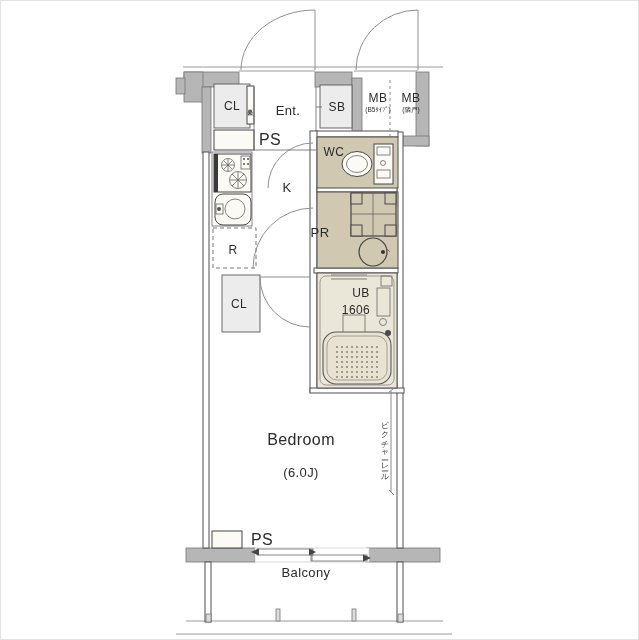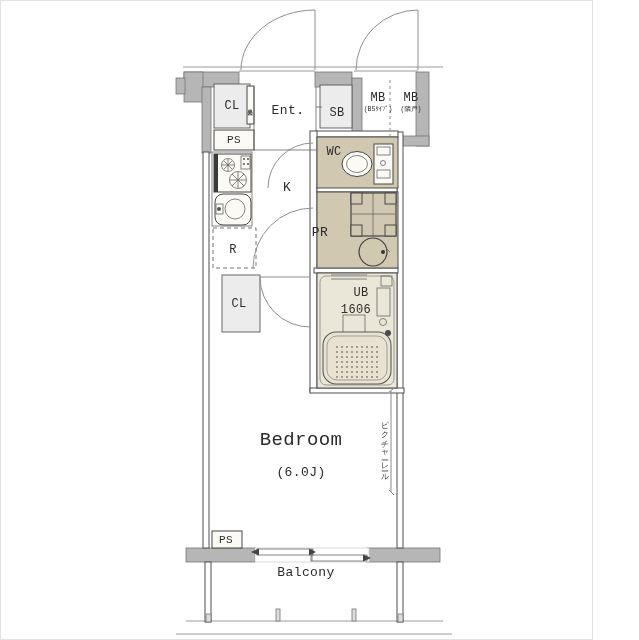--- a/index.html
+++ b/index.html
@@ -1,39 +1,39 @@
 <!DOCTYPE html>
 <html style="--wall: #b6b6b6; --room_gray: #ececec; --beige: #d1c8b1; --ub_floor: #ebe7d8; --line: #4f4f4f;"><head>
 <meta charset="utf-8">
 <style>
   html,body{margin:0;padding:0;background:#fff;}
   .stage{
-    position:relative;width:593px;height:640px;background:#ffffff;
+    position:relative;width:639px;height:640px;background:#ffffff;
     box-shadow:inset 0 0 0 1px #e2e2e2;
-    font-family:Liberation Mono, monospace;
+    font-family:Liberation Sans, sans-serif;
     overflow:hidden;
   }
   svg{position:absolute;left:0;top:0;}
   .w   {fill:var(--wall,#b6b6b6);stroke:#767676;stroke-width:.8;}
   .dw  {fill:#ffffff;stroke:#4f4f4f;stroke-width:1;}
   .roomg{fill:var(--room_gray,#ececec);stroke:#5a5a5a;stroke-width:.9;}
   .beige{fill:var(--beige,#d1c8b1);stroke:#4f4f4f;stroke-width:1;}
   .ubf {fill:var(--ub_floor,#ebe7d8);stroke:#4f4f4f;stroke-width:1;}
   .fix {fill:#fbfaf5;stroke:#474747;stroke-width:1;}
   .fixb{fill:var(--beige,#d1c8b1);stroke:#474747;stroke-width:1;}
   .arc {fill:none;stroke:#8f8f8f;stroke-width:1;}
   .thin{fill:none;stroke:#9a9a9a;stroke-width:1;}
   .det {fill:none;stroke:#666;stroke-width:.8;}
   .lbl{
     position:absolute;transform:translate(-50%,-50%);
     color:#2b2b2b;white-space:nowrap;line-height:1;letter-spacing:.4px;
   }
   .vert{writing-mode:vertical-rl;text-orientation:upright;letter-spacing:1px;}
-  .s13{font-size:13px;} .s12{font-size:12px;} .s11{font-size:11px;}
-  .s14{font-size:19px;} .s7{font-size:6.5px;letter-spacing:0;} .s6{font-size:5.5px;letter-spacing:0;}
+  .s13{font-size:13px;} .s12{font-size:12px;} .s11{font-size:16px;margin-left:36px;}
+  .s14{font-size:16px;} .s7{font-size:6.5px;letter-spacing:0;} .s6{font-size:5.5px;letter-spacing:0;}
   .s8{font-size:8px;}
 </style>
 </head>
 <body>
 
 <div class="stage">
 
 <svg width="639" height="640" viewBox="0 0 639 640">
   <defs>
     <pattern id="dots" width="5" height="5" patternUnits="userSpaceOnUse">
@@ -187,21 +187,21 @@
     <rect x="276" y="609" width="4" height="12" fill="#dcdcdc" stroke="#777" stroke-width=".8"></rect>
     <rect x="352" y="609" width="4" height="12" fill="#dcdcdc" stroke="#777" stroke-width=".8"></rect>
     <rect x="206" y="614" width="5" height="8" fill="#dcdcdc" stroke="#777" stroke-width=".8"></rect>
     <rect x="398" y="614" width="5" height="8" fill="#dcdcdc" stroke="#777" stroke-width=".8"></rect>
   </g>
 </svg>
 
 <div class="lbl s12" style="left:232px;top:106px">CL</div>
 <div class="lbl vert s6" style="left:250px;top:105px;color:#444">姿見鏡</div>
 <div class="lbl s13" style="left:288px;top:110px">Ent.</div>
-<div class="lbl s12" style="left:337px;top:113px">SB</div>
+<div class="lbl s12" style="left:337px;top:107px">SB</div>
 <div class="lbl s12" style="left:378px;top:98px">MB</div>
 <div class="lbl s7" style="left:378px;top:110px">(B5ﾀｲﾌﾟ)</div>
 <div class="lbl s12" style="left:411px;top:98px">MB</div>
 <div class="lbl s7" style="left:411px;top:110px">(隣戸)</div>
 <div class="lbl s11" style="left:234px;top:140px">PS</div>
 <div class="lbl s12" style="left:334px;top:152px">WC</div>
 <div class="lbl s13" style="left:287px;top:187px">K</div>
 <div class="lbl s13" style="left:320px;top:232px">PR</div>
 <div class="lbl s12" style="left:233px;top:250px">R</div>
 <div class="lbl s12" style="left:239px;top:304px">CL</div>

